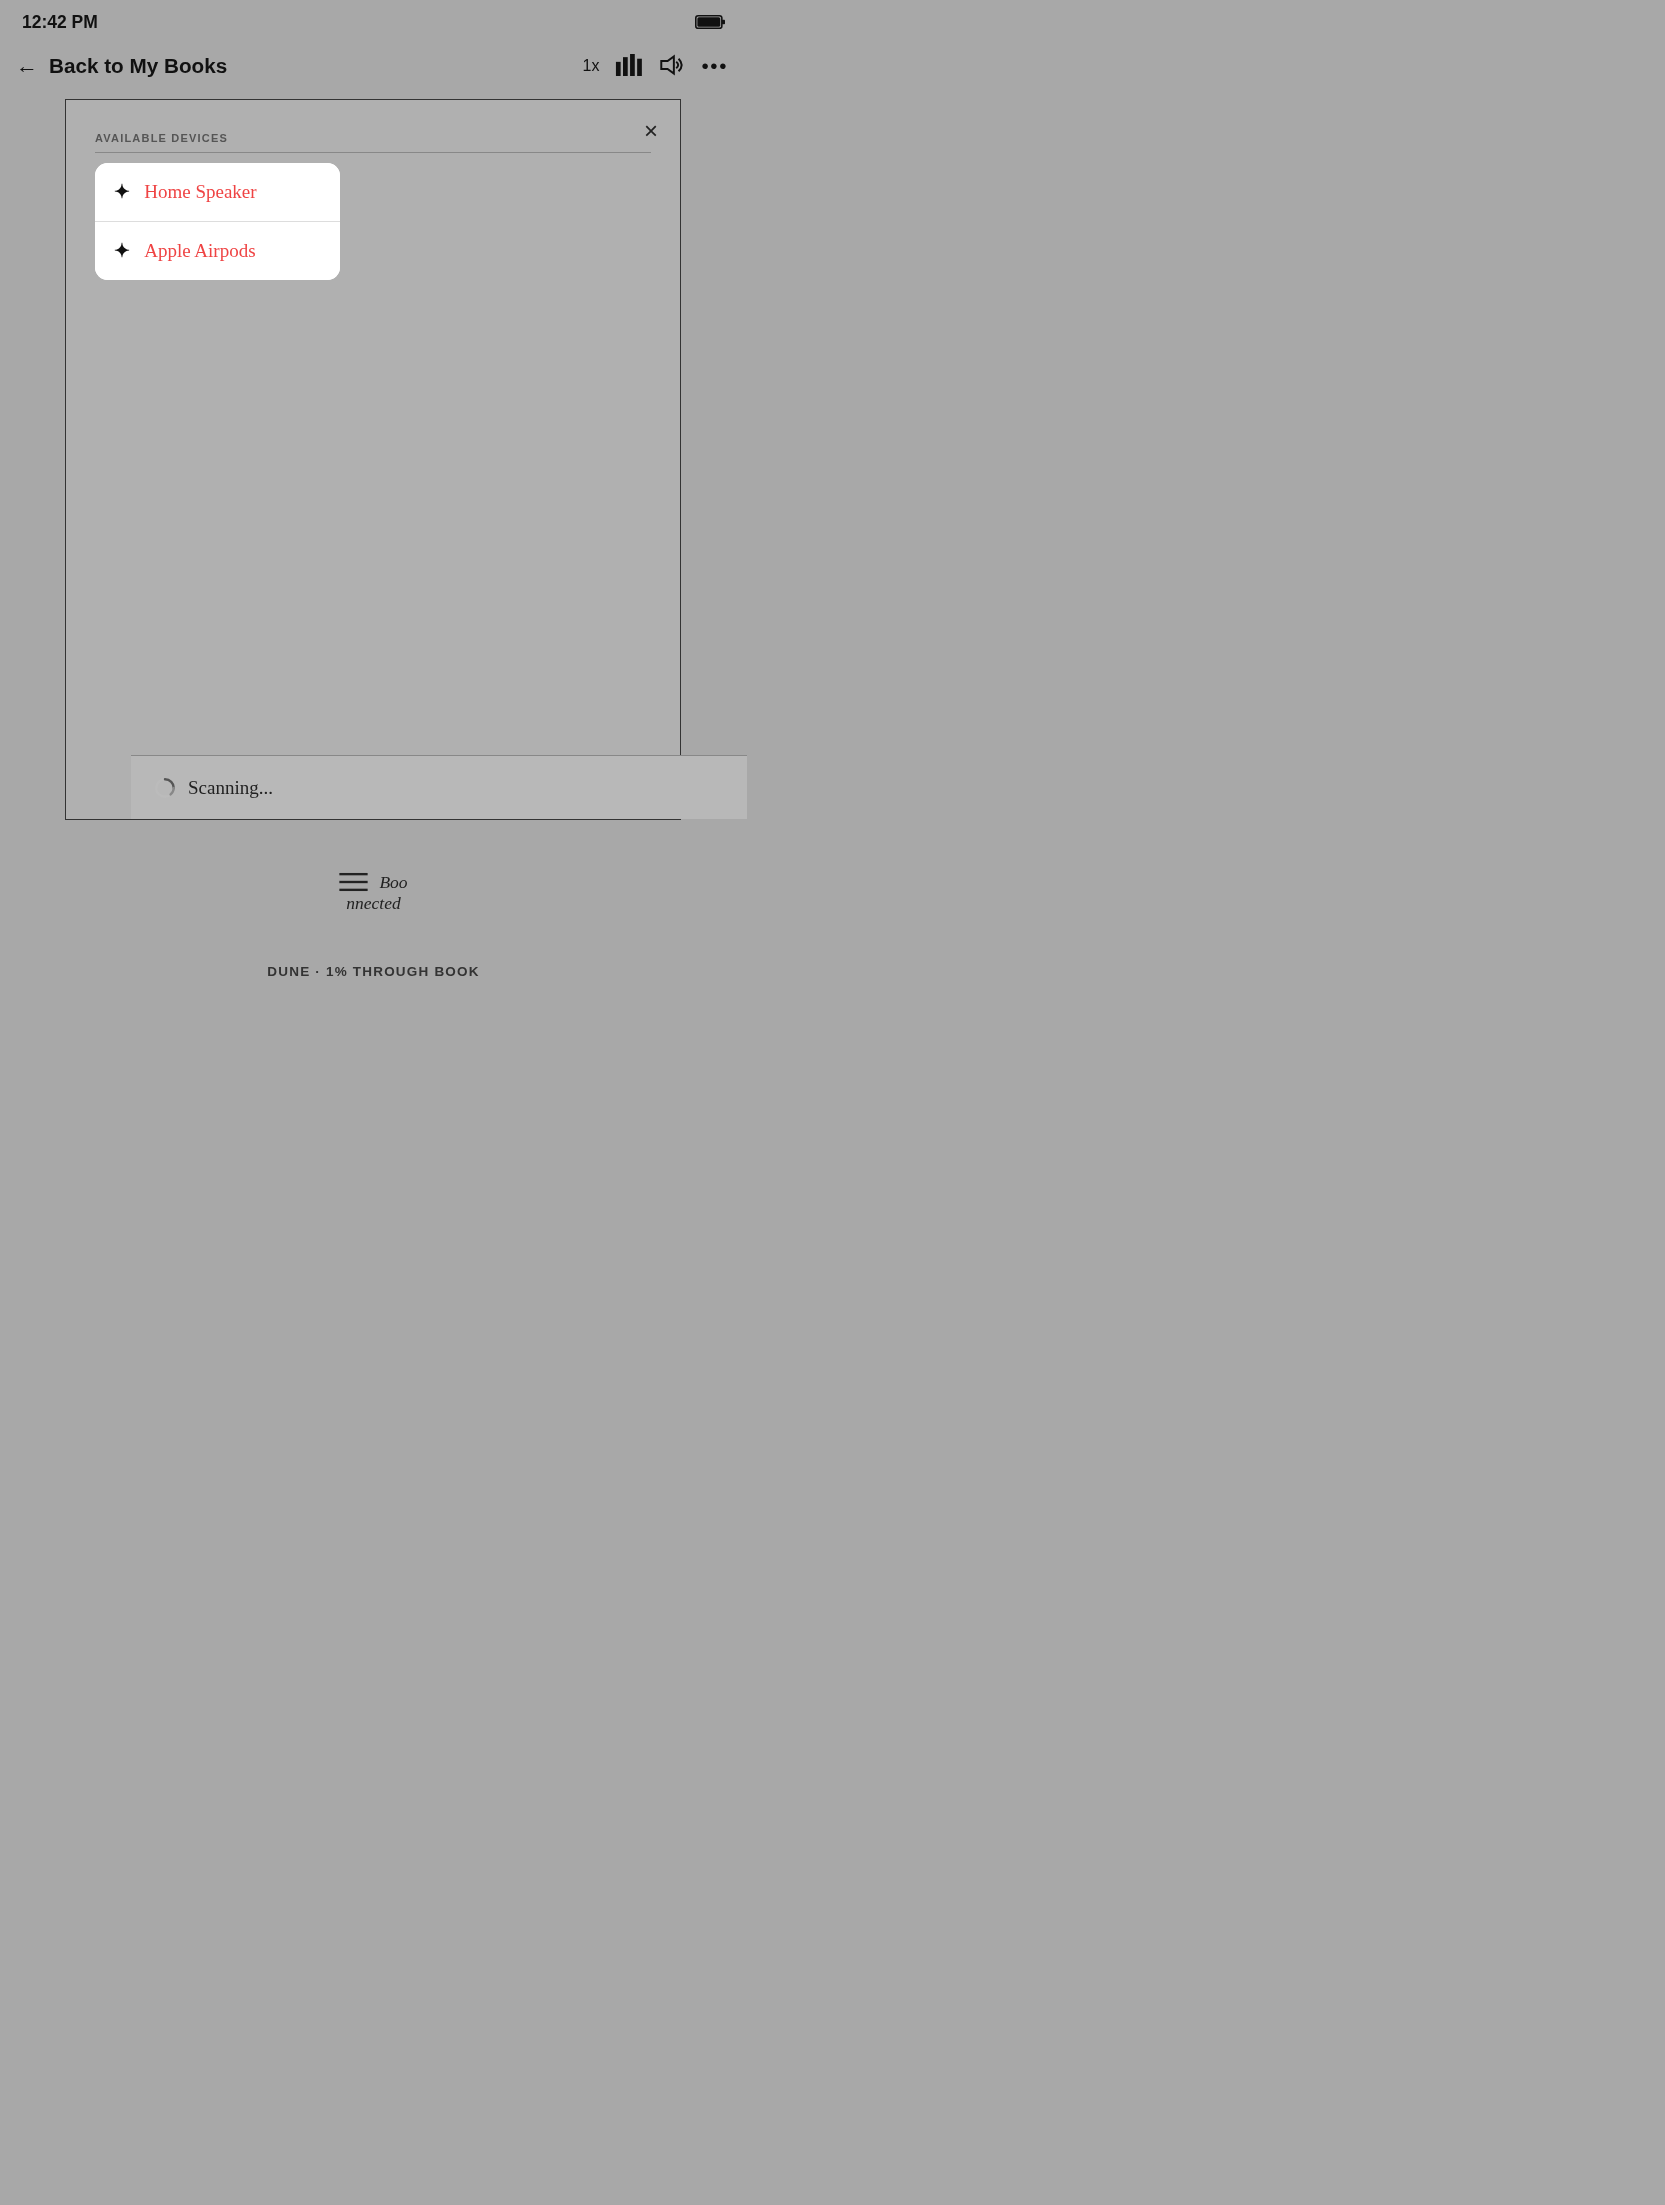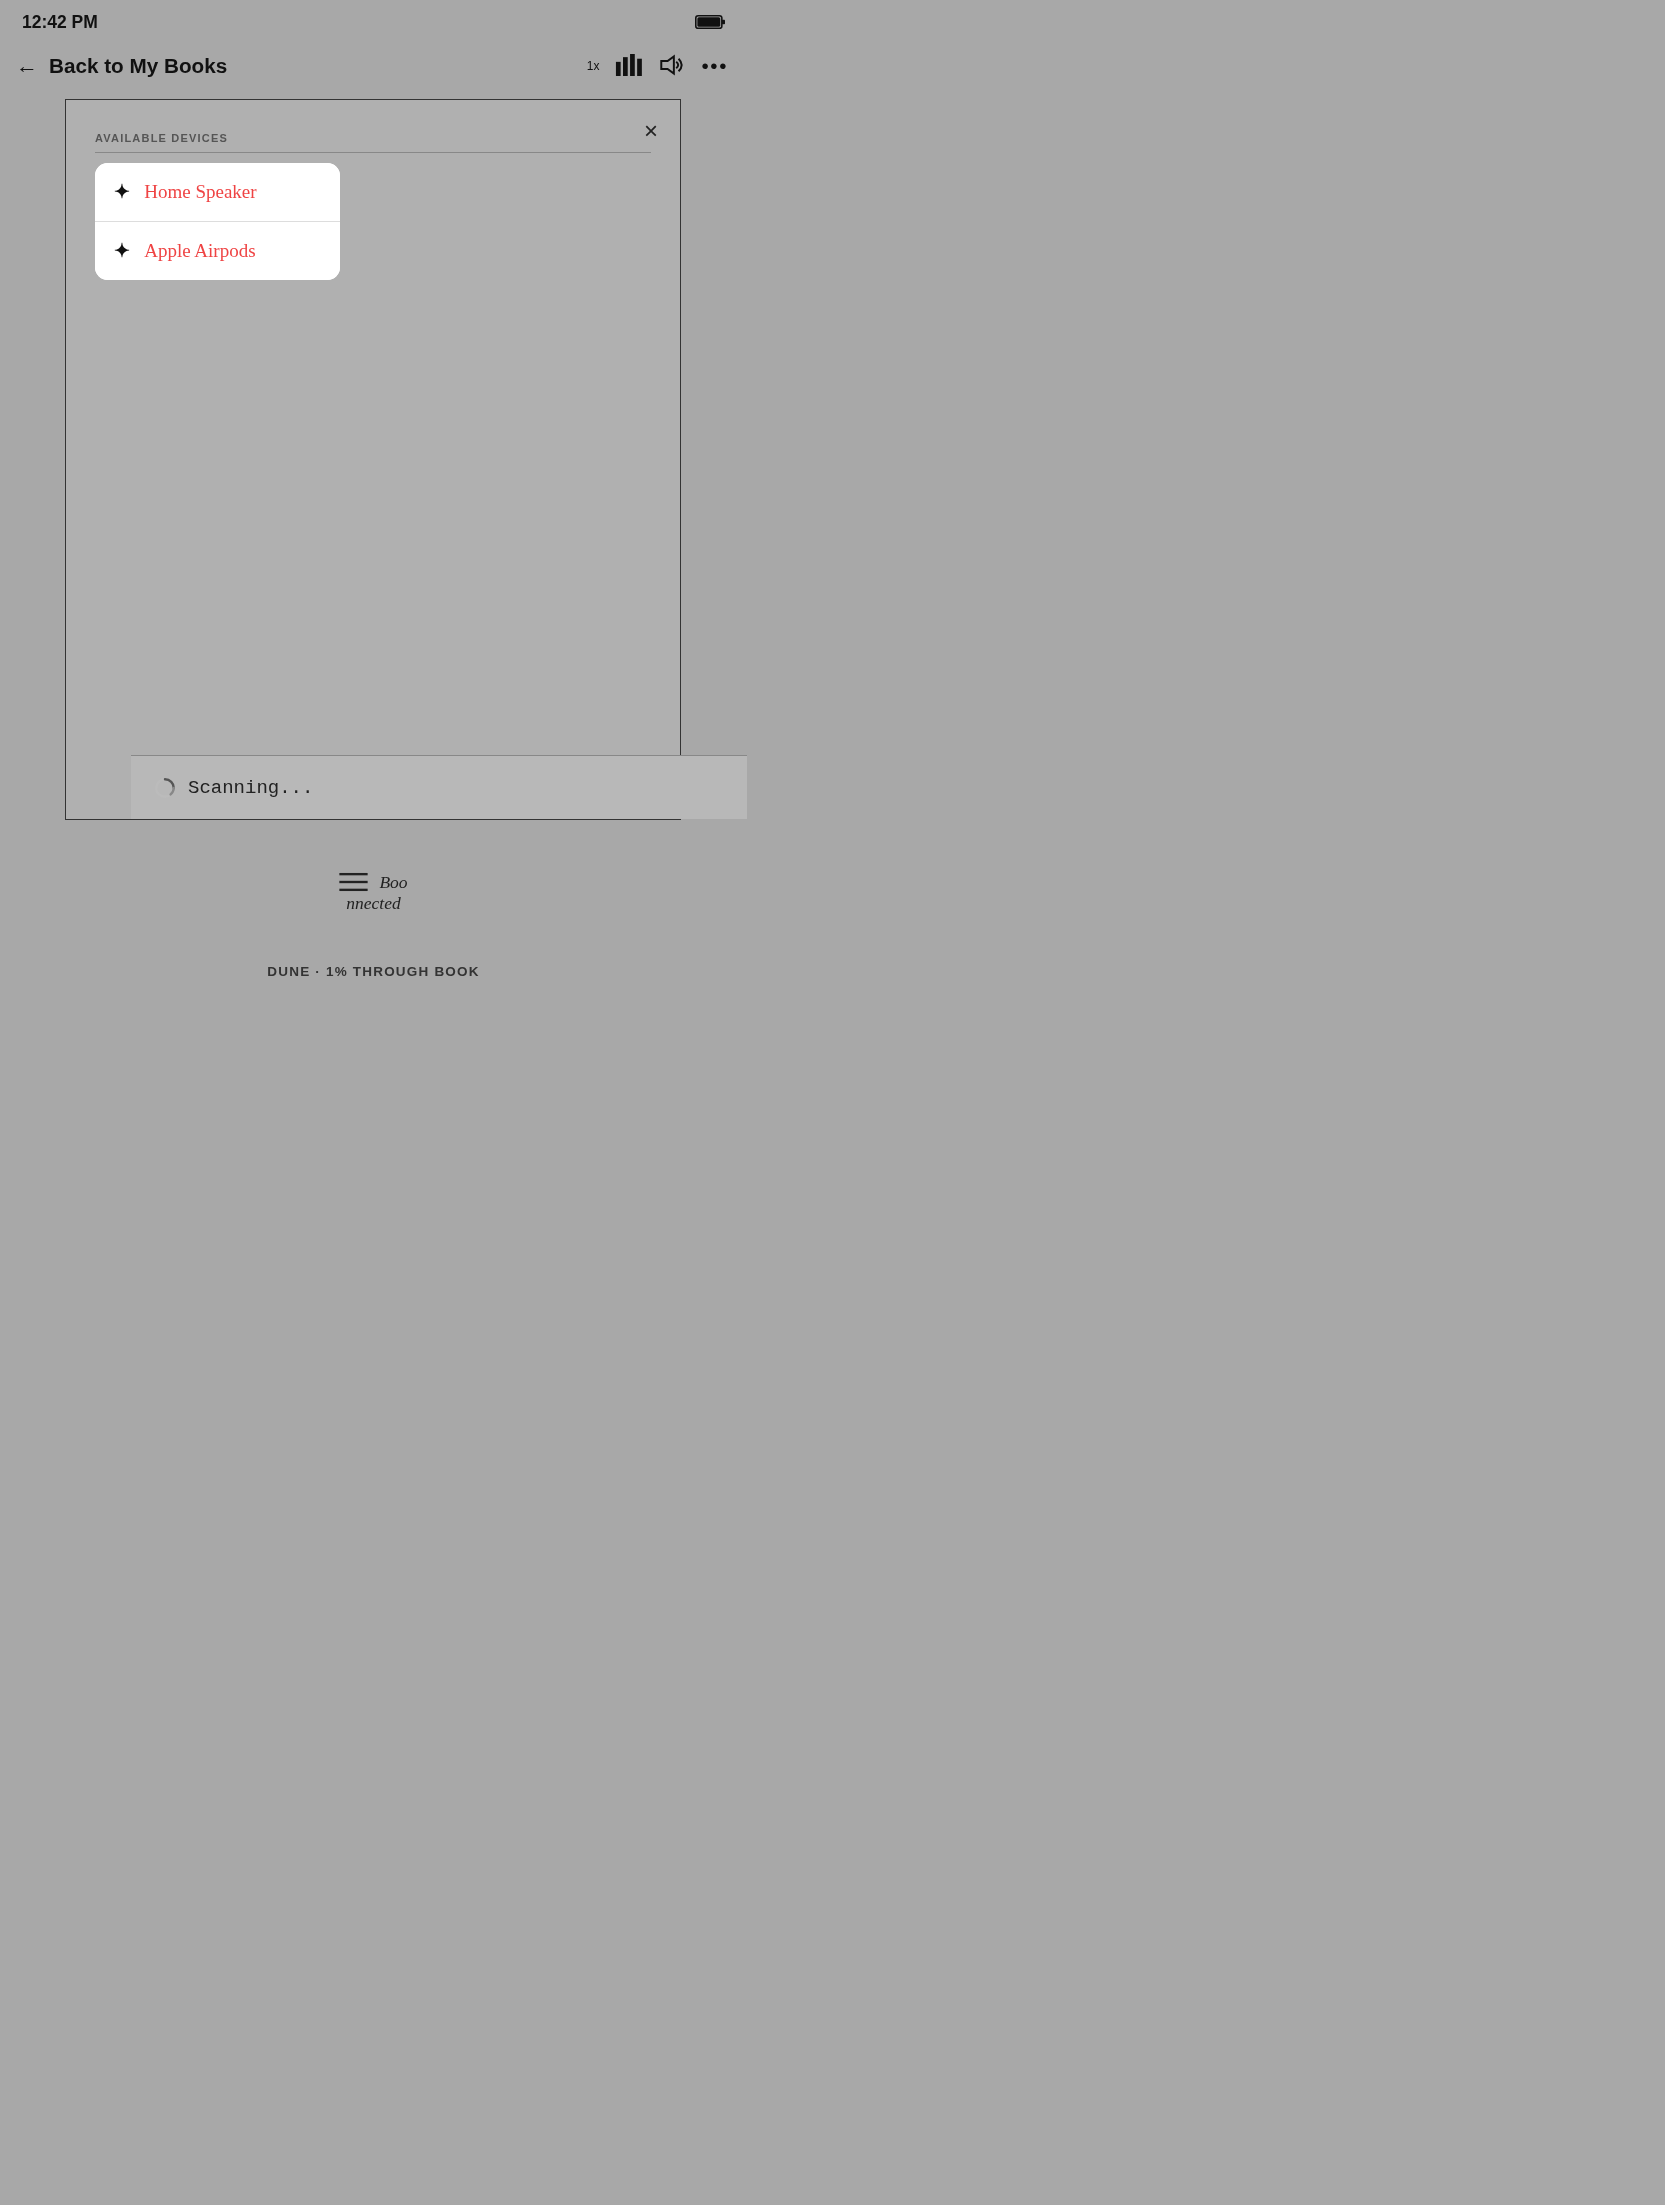--- a/index.html
+++ b/index.html
@@ -54,21 +54,21 @@
       font-size: 20.7px;
       font-weight: 700;
       color: #111;
     }
     .nav-right {
       display: flex;
       align-items: center;
       gap: 16px;
     }
     .nav-btn {
-      font-size: 12px;
+      font-size: 16px;
       color: #111;
       cursor: pointer;
       font-weight: 500;
       line-height: 1;
     }
 
     
     .main-area {
       position: absolute;
       top: 99px;
@@ -194,21 +194,21 @@
       background: #b8b8b8;
       border-top: 1.2px solid #888;
       display: flex;
       align-items: center;
       padding: 0 22px;
       gap: 11px;
     }
     .scanning-text {
       font-size: 19px;
       color: #222;
-      font-family: Liberation Mono, monospace;
+      font-family: Liberation Serif, serif;
     }
 
     
     .toolbar-left {
       display: flex;
       align-items: center;
       gap: 11px;
       font-size: 14.3px;
       color: #222;
       cursor: pointer;

